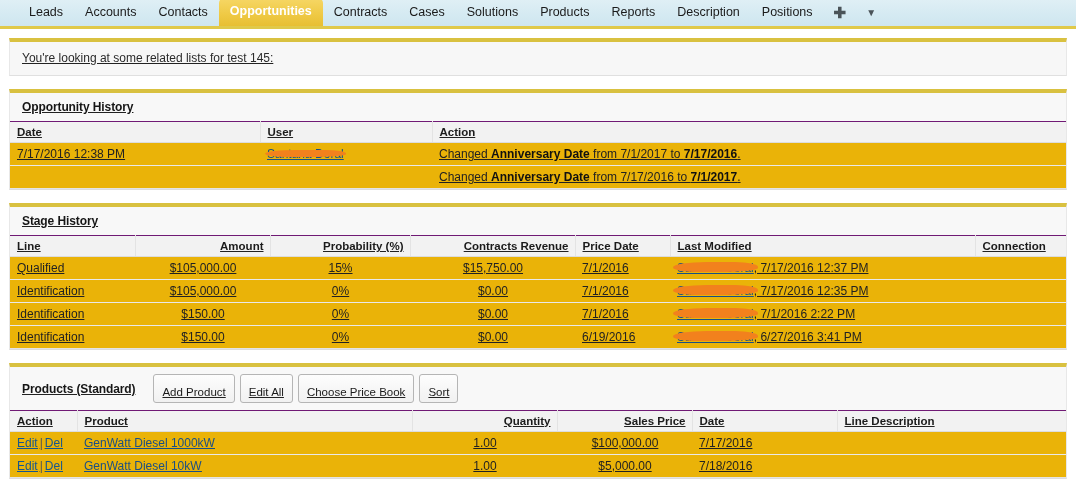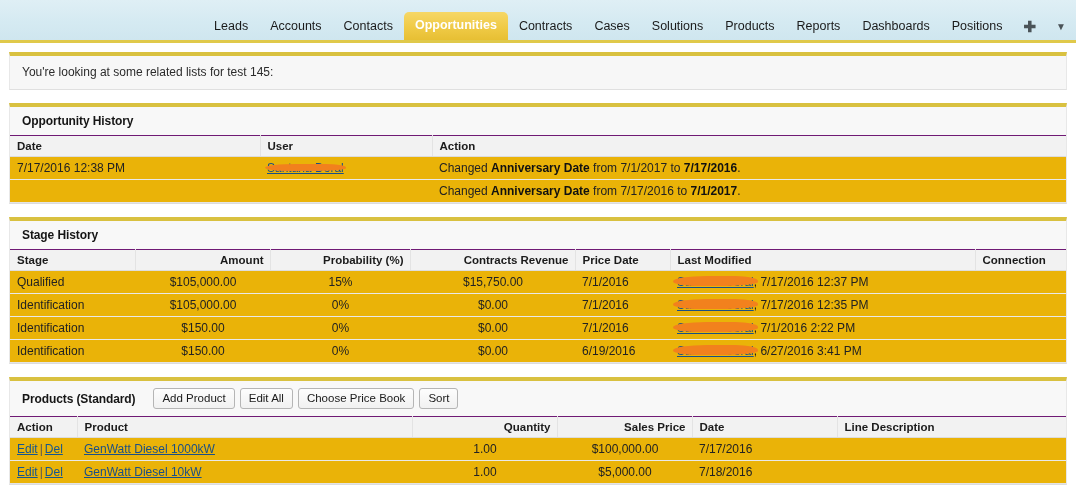--- a/index.html
+++ b/index.html
@@ -9,28 +9,27 @@
     background: #ffffff;
     font-family: "Liberation Sans", sans-serif;
     font-size: 12px;
     color: #222222;
     overflow: hidden;
   }
 
   
   .tabbar {
     position: relative;
-    height: 43px;
+    height: 29px;
     background: linear-gradient(to bottom, #dfeff5 0%, #d5eaf2 55%, #cfe6ef 100%);
     border-bottom: 3px solid #e0c94a;
     display: flex;
     align-items: flex-end;
     padding-left: 18px;
     white-space: nowrap;
-    justify-content: flex-end;
   }
   .tab {
     display: inline-block;
     padding: 5px 11px 6px 11px;
     font-size: 12.5px;
     color: #1a1a1a;
     line-height: 15px;
     text-decoration: none;
     cursor: pointer;
     border-radius: 5px 5px 0 0;
@@ -51,20 +50,21 @@
     font-size: 13px;
     line-height: 15px;
   }
   .tab-icon.plus { font-weight: bold; font-size: 15px; }
   .tab-icon.caret { font-size: 10px; }
 
   
   .page {
     padding: 0 9px;
     background: #ffffff;
+    text-decoration: underline;
   }
 
   
   .msgpanel {
     margin-top: 9px;
     border-top: 4px solid #d9c140;
     background: #f7f7f7;
     border-left: 1px solid #e8e8e8;
     border-right: 1px solid #e8e8e8;
     border-bottom: 1px solid #e0e0e0;
@@ -99,21 +99,21 @@
     display: flex;
     gap: 5px;
   }
   .btn {
     font-family: "Liberation Sans", sans-serif;
     font-size: 11.5px;
     color: #1a1a1a;
     background: linear-gradient(to bottom, #fdfdfd 0%, #f1f1f1 100%);
     border: 1px solid #b5b5b5;
     border-radius: 3px;
-    padding: 2px 8px 3px 8px;
+    padding: 10px 8px 3px 8px;
     cursor: pointer;
     line-height: 14px;
     white-space: nowrap;
     text-align: right;
   }
 
   
   table.list {
     width: 100%;
     border-collapse: collapse;
@@ -183,21 +183,21 @@
 <div class="tabbar">
   <a class="tab">Leads</a>
   <a class="tab">Accounts</a>
   <a class="tab">Contacts</a>
   <a class="tab active">Opportunities</a>
   <a class="tab">Contracts</a>
   <a class="tab">Cases</a>
   <a class="tab">Solutions</a>
   <a class="tab">Products</a>
   <a class="tab">Reports</a>
-  <a class="tab">Dashboards</a>
+  <a class="tab">Description</a>
   <a class="tab">Positions</a>
   <span class="tab-icon plus">✚</span>
   <span class="tab-icon caret">▼</span>
 </div>
 
 <div class="page">
 
   <div class="msgpanel">
     <span>You're looking at some related lists for test 145:</span>
   </div>
@@ -248,21 +248,21 @@
           <col style="width:125px">
             <col style="width:135px">
             <col style="width:140px">
           <col style="width:165px">
             <col style="width:95px">
             <col style="width:305px">
             <col>
         </colgroup>
         <thead>
           <tr>
-            <th>Stage</th>
+            <th>Line</th>
             <th class="r">Amount</th>
             <th class="r">Probability (%)</th>
             <th class="r">Contracts Revenue</th>
             <th>Price Date</th>
             <th>Last Modified</th>
             <th style="border-right:none">Connection</th>
           </tr>
         </thead>
         <tbody>
           <tr>

